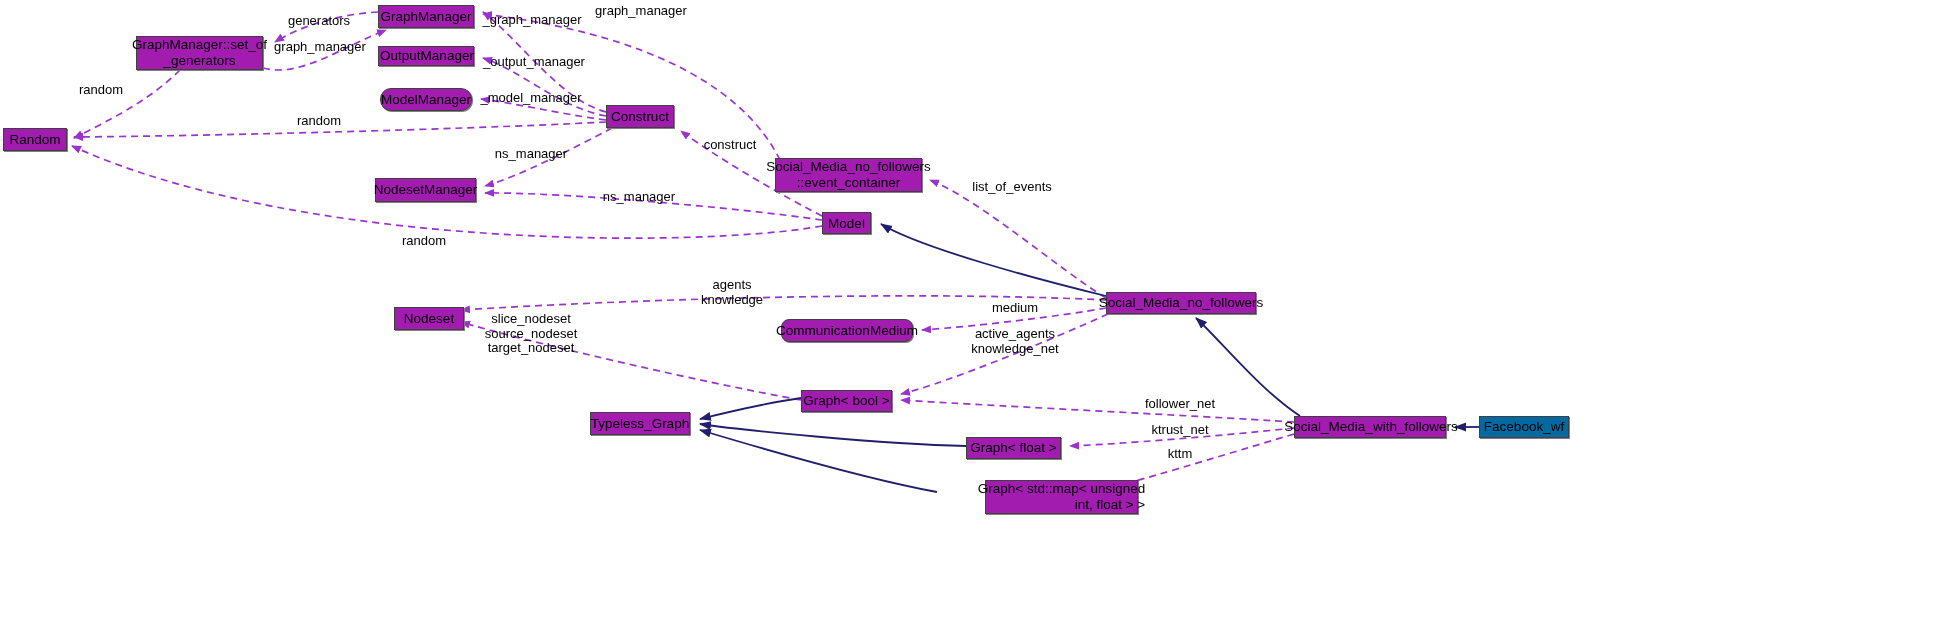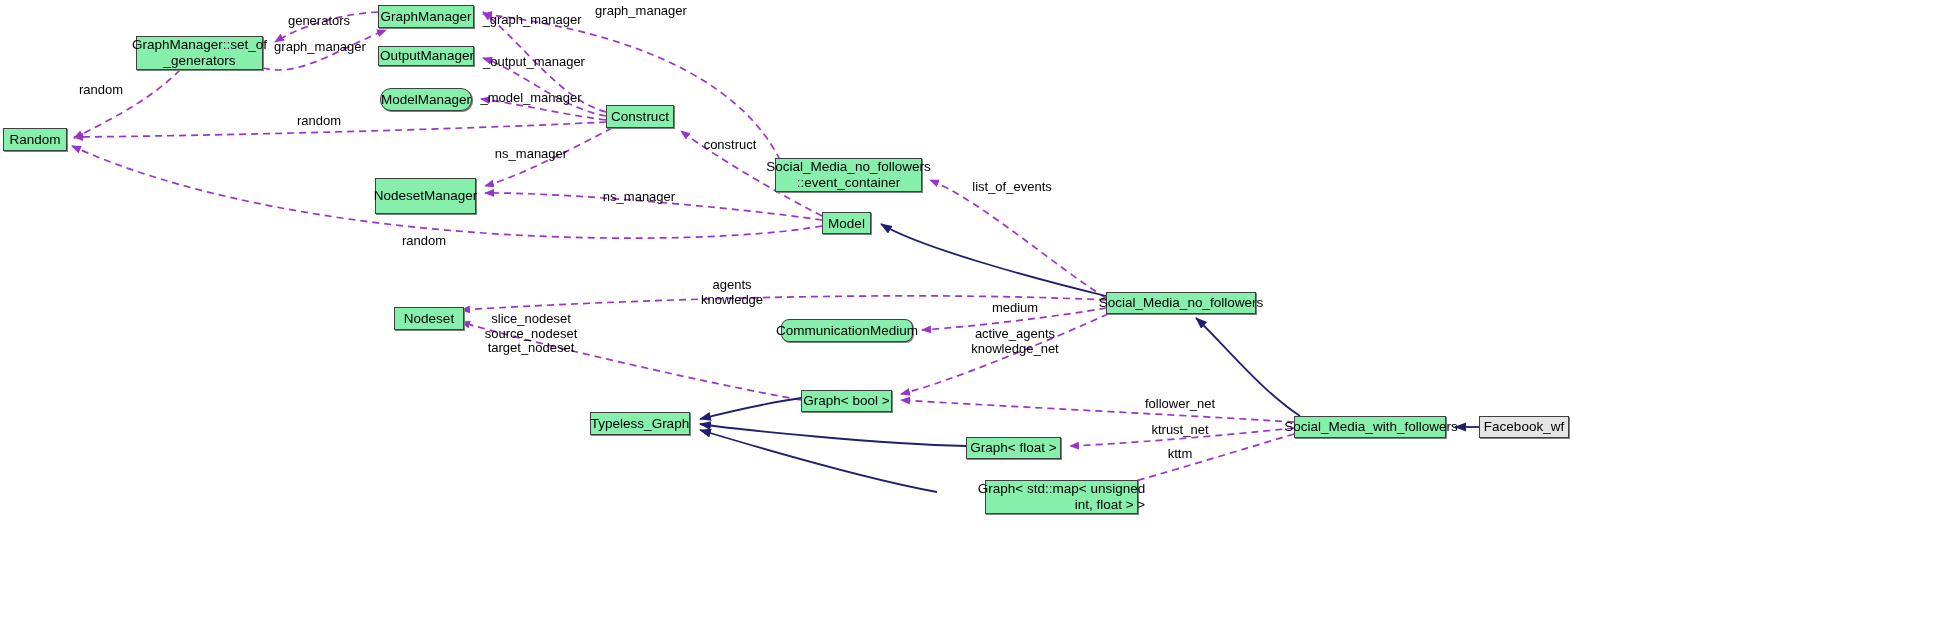--- a/index.html
+++ b/index.html
@@ -18,34 +18,34 @@
   svg.edges {
     position: absolute;
     left: 0; top: 0;
     width: 1933px;
     height: 642px;
     pointer-events: none;
   }
   .node {
     position: absolute;
     border: 1px solid #404040;
-    background: #86efac;
+    background: #a21caf;
     color: #000000;
     font-size: 13.5px;
     line-height: 1.18;
     text-align: center;
     display: flex;
     align-items: center;
     justify-content: center;
     padding: 1px 6px;
     white-space: pre;
     box-shadow: 1px 1px 0 0 #808080;
   }
   .node.highlight {
-    background: #e5e5e5;
+    background: #0369a1;
     border: 1px solid #404040;
   }
   .edge-label {
     position: absolute;
     font-size: 13px;
     color: #000000;
     line-height: 1.12;
     white-space: pre;
     text-align: center;
     transform: translate(-50%, -50%);
@@ -143,21 +143,21 @@
   </div>
 
   <div class="node" style="left:380px;top:88px;width:92px;height:23px;border-radius:11px;">
     <span>ModelManager</span>
   </div>
 
   <div class="node" style="left:606px;top:105px;width:68px;height:23px;">
     <span>Construct</span>
   </div>
 
-  <div class="node" style="left:375px;top:178px;width:101px;height:36px;">
+  <div class="node" style="left:375px;top:178px;width:101px;height:24px;">
     <span>NodesetManager</span>
   </div>
 
   <div class="node" style="left:775px;top:158px;width:147px;height:34px;">
     <span>Social_Media_no_followers
 ::event_container</span>
   </div>
 
   <div class="node" style="left:822px;top:212px;width:49px;height:22px;align-items:flex-end;">
     <span>Model</span>

